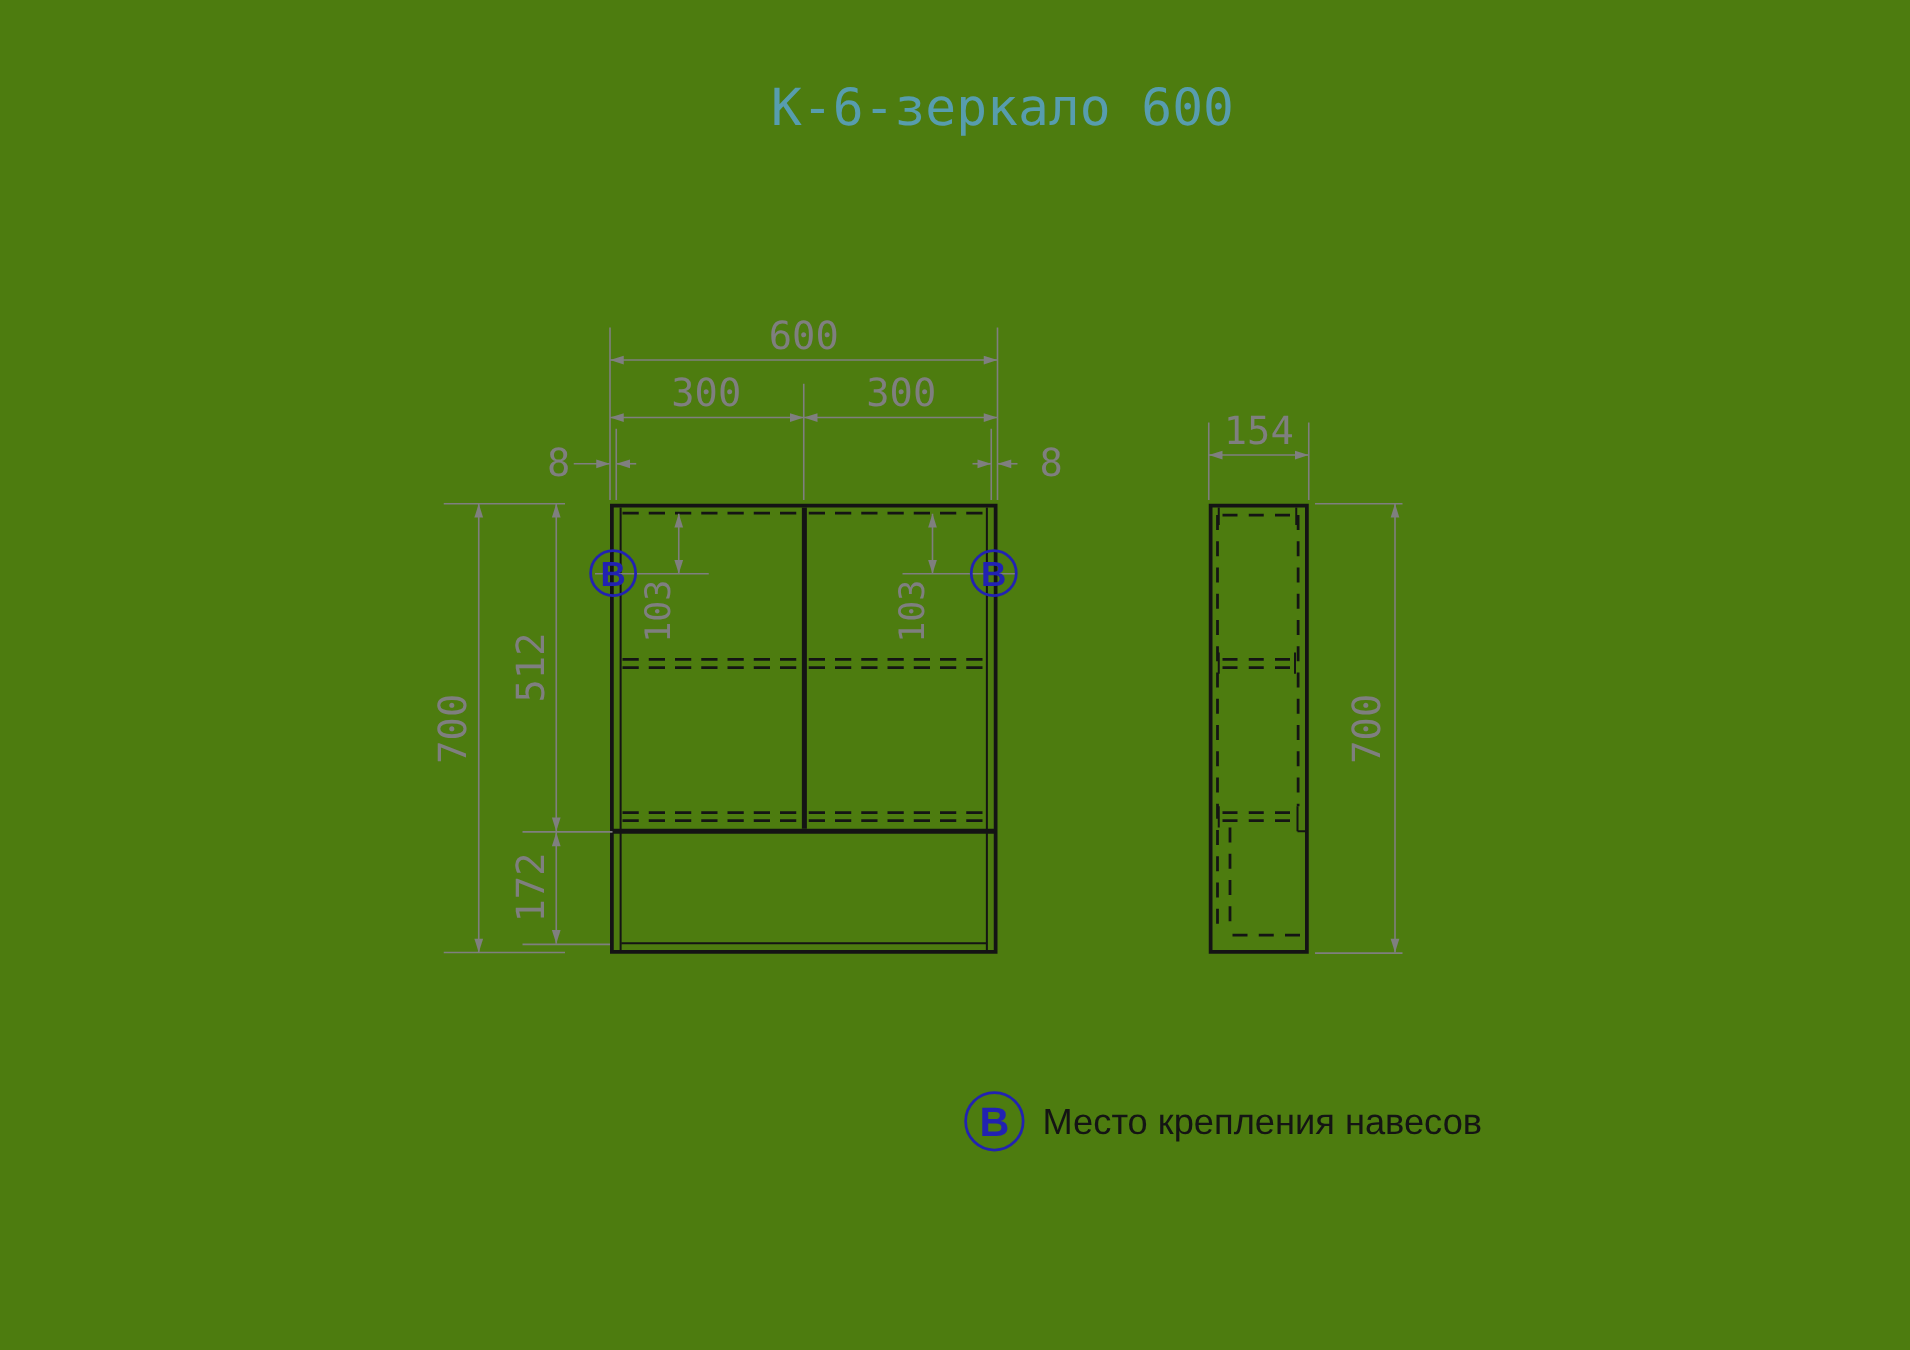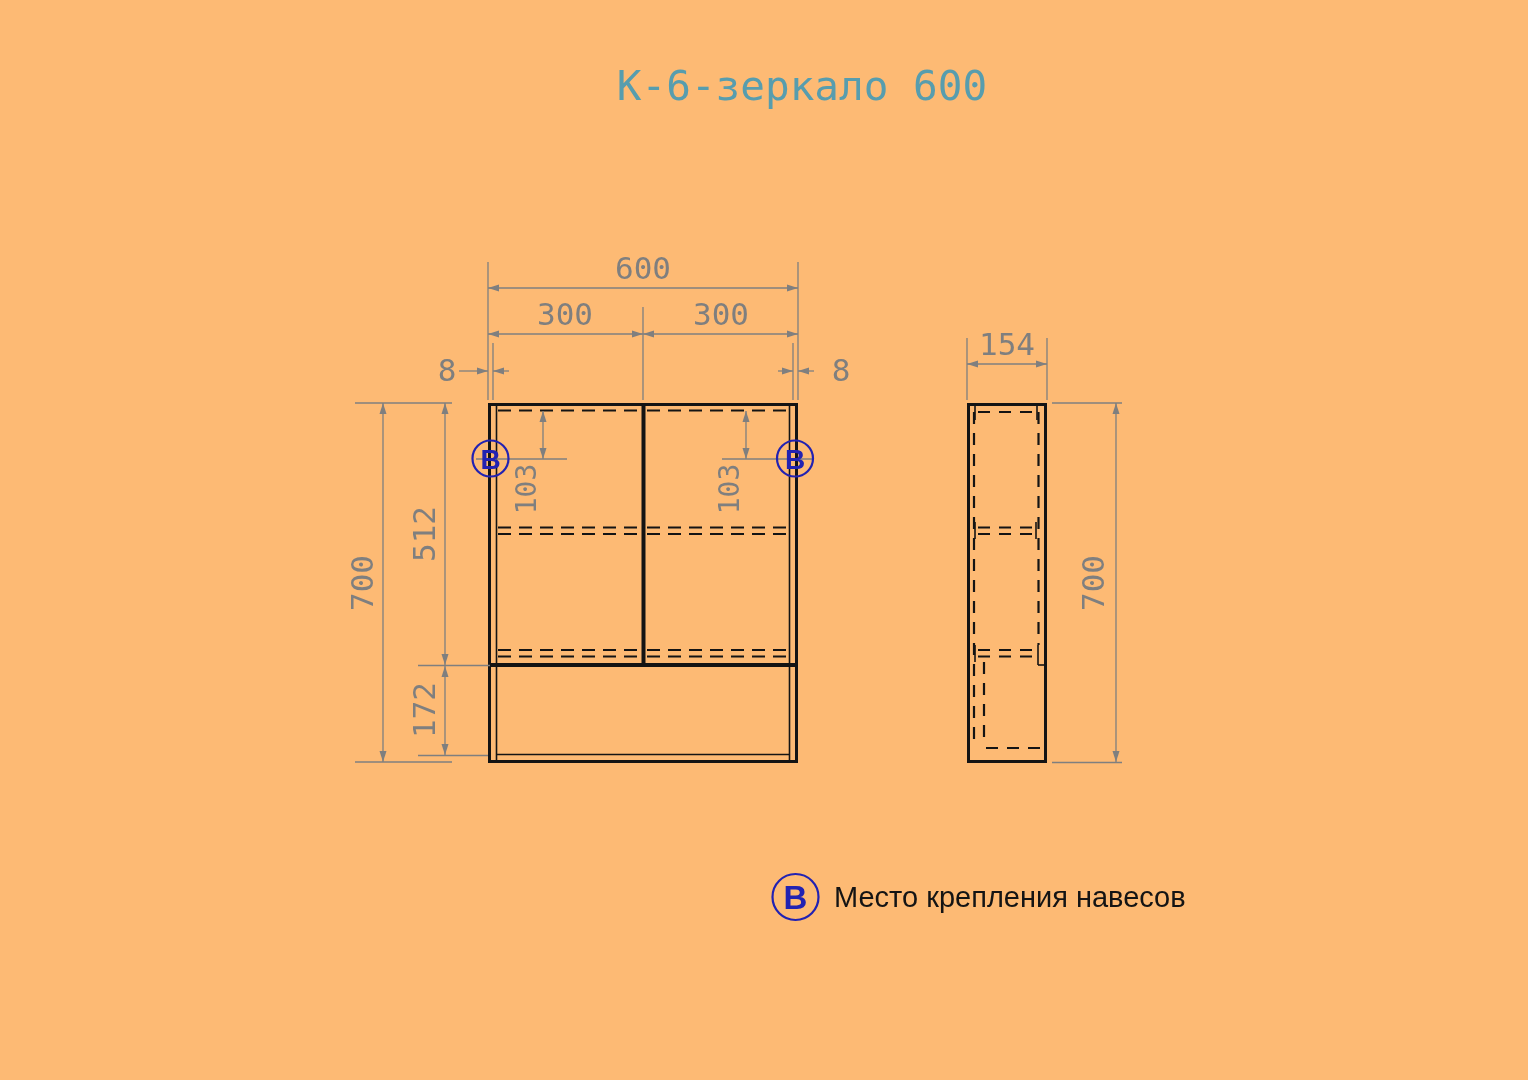--- a/index.html
+++ b/index.html
@@ -1,16 +1,16 @@
 <!DOCTYPE html>
 <html><head>
 <meta charset="utf-8">
 <style>
   html,body{margin:0;padding:0;background:#ffffff;}
-  .page{position:relative;width:1528px;height:1080px;background:#fdba74;overflow:hidden;
+  .page{position:relative;width:1528px;height:1080px;background:#4d7c0f;overflow:hidden;
         font-family:"DejaVu Sans",sans-serif;}
   svg{position:absolute;left:0;top:0;}
   
   .ln   {stroke:#141414;fill:none;}
   .w3   {stroke-width:3;}
   .w4   {stroke-width:4;}
   .w15  {stroke-width:1.6;}
   .dash {stroke:#141414;fill:none;stroke-width:2.2;stroke-dasharray:13 8;}
   .dashv{stroke:#141414;fill:none;stroke-width:2.2;stroke-dasharray:12 9;}
   .dim  {stroke:#7f7f7f;stroke-width:1.3;fill:none;}

